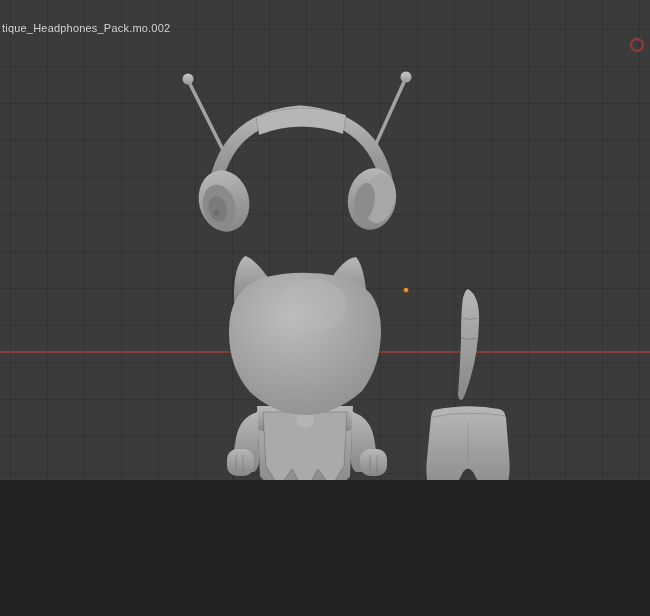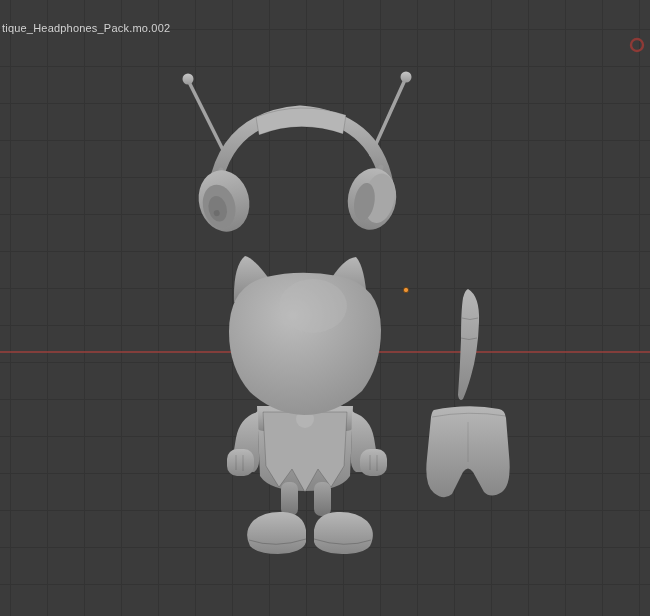--- a/index.html
+++ b/index.html
@@ -1,18 +1,18 @@
 <!DOCTYPE html>
 <html><head>
 <meta charset="utf-8">
 <style>
   html,body{margin:0;padding:0;background:#222;}
   .viewport{
     position:relative;
-    width:650px;height:616px;
+    width:650px;height:480px;
     overflow:hidden;
     background-color:#3b3b3b;
     background-image:
       linear-gradient(#333333 1px, transparent 1px),
       linear-gradient(90deg, #333333 1px, transparent 1px);
     background-size:37px 37px;
     background-position:10px 29px;
     font-family:"Liberation Sans", "DejaVu Sans", sans-serif;
   }
   .object-label{

